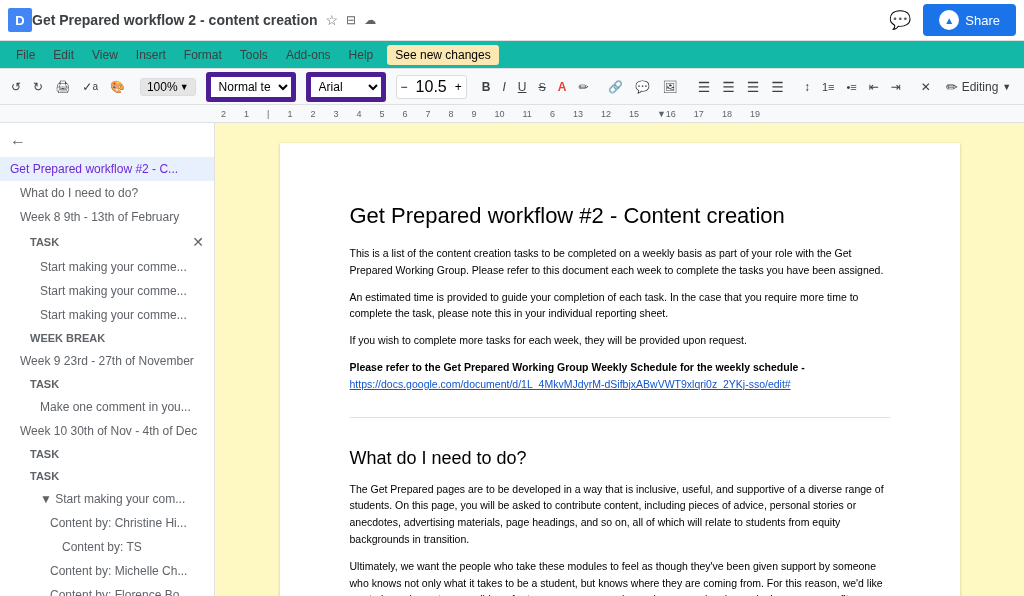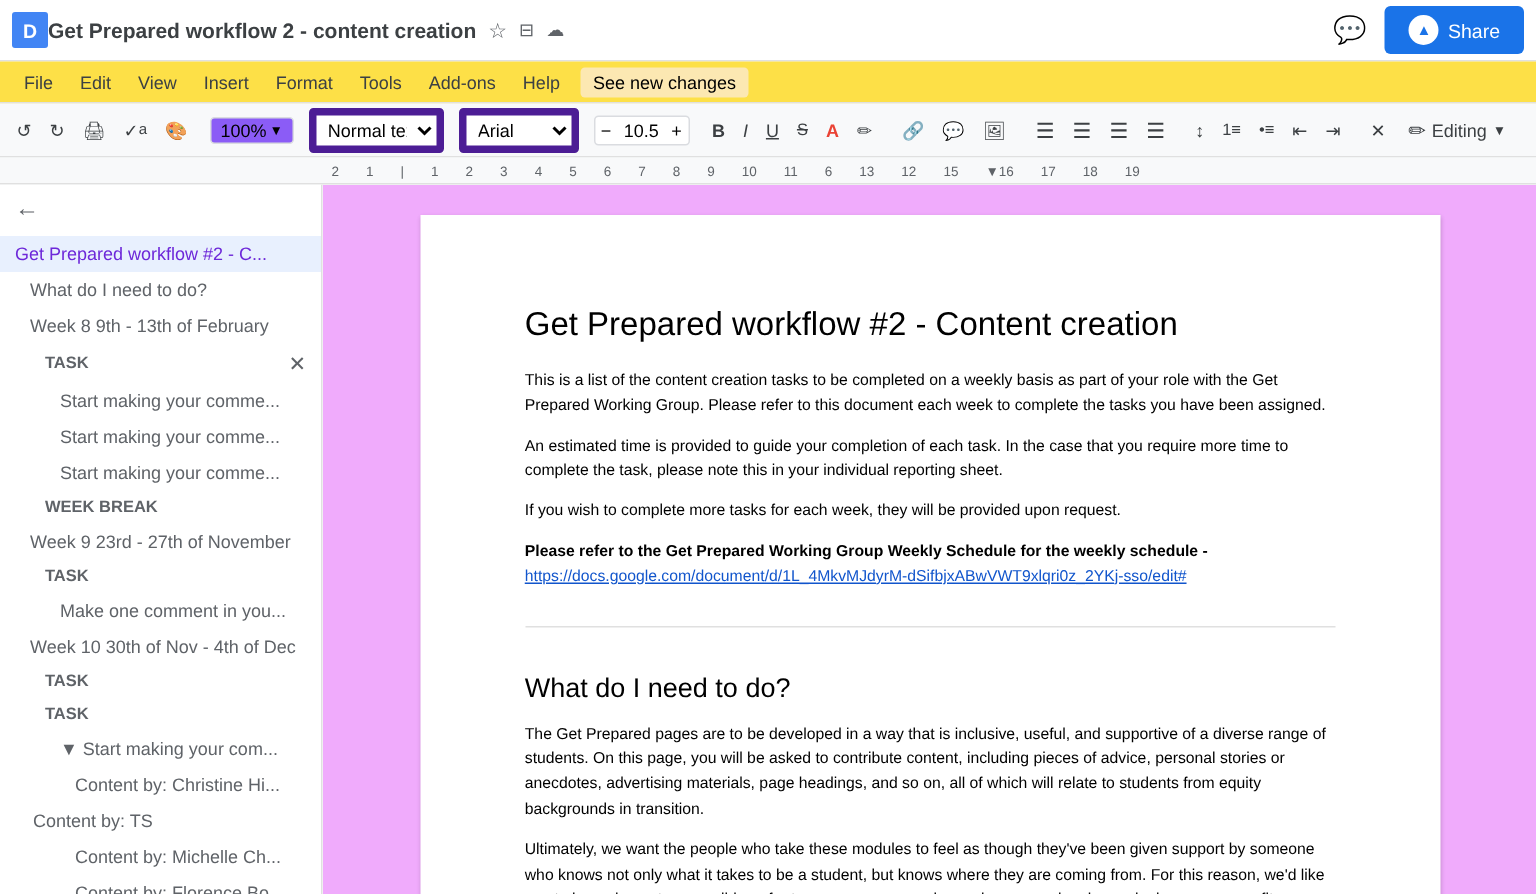--- a/index.html
+++ b/index.html
@@ -8,52 +8,52 @@
     
     .top-bar { display: flex; align-items: center; padding: 4px 8px; background: #fff; border-bottom: 1px solid #e0e0e0; min-height: 36px; }
     .doc-title-area { display: flex; align-items: center; flex: 1; }
     .doc-title { font-size: 14px; color: #3c4043; margin-right: 8px; font-weight: bold; }
     .title-icons { display: flex; align-items: center; gap: 8px; color: #5f6368; font-size: 14px; }
     .share-btn { background: #1a73e8; color: #fff; border: none; border-radius: 4px; padding: 6px 16px; font-size: 13px; font-weight: 500; cursor: pointer; display: flex; align-items: center; gap: 6px; }
     .share-btn .avatar { width: 20px; height: 20px; border-radius: 50%; background: #fff; color: #1a73e8; font-size: 10px; display: flex; align-items: center; justify-content: center; font-weight: bold; }
     .comment-icon { font-size: 18px; color: #5f6368; margin-right: 12px; cursor: pointer; }
 
     
-    .menu-bar { display: flex; align-items: center; padding: 2px 8px; background: #fde047; border-bottom: 1px solid #e0e0e0; min-height: 28px; gap: 2px; }
+    .menu-bar { display: flex; align-items: center; padding: 2px 8px; background: #14b8a6; border-bottom: 1px solid #e0e0e0; min-height: 28px; gap: 2px; }
     .menu-item { padding: 3px 8px; font-size: 12px; color: #3c4043; cursor: pointer; border-radius: 3px; }
     .see-changes { background: #fce8b2; border: none; border-radius: 3px; padding: 3px 8px; font-size: 12px; cursor: pointer; margin-left: 4px; }
 
     
     .toolbar { display: flex; align-items: center; padding: 2px 6px; background: #f8f9fa; border-bottom: 1px solid #e0e0e0; min-height: 36px; gap: 2px; flex-wrap: nowrap; overflow: hidden; }
     .toolbar-btn { padding: 3px 5px; font-size: 12px; color: #3c4043; cursor: pointer; border-radius: 3px; border: none; background: none; display: flex; align-items: center; }
     .toolbar-separator { width: 1px; height: 20px; background: #dadce0; margin: 0 3px; }
     .toolbar-select { border: 5px solid #4c1d95; border-radius: 3px; padding: 2px 4px; font-size: 12px; background: #fff; cursor: pointer; }
-    .toolbar-zoom { display: flex; align-items: center; border: 1px solid #dadce0; border-radius: 3px; background: #8b5cf6; padding: 1px 6px; font-size: 12px; }
+    .toolbar-zoom { display: flex; align-items: center; border: 1px solid #dadce0; border-radius: 3px; background: #e5e5e5; padding: 1px 6px; font-size: 12px; }
     .font-size-area { display: flex; align-items: center; border: 1px solid #dadce0; border-radius: 3px; background: #fff; }
     .font-size-btn { border: none; background: none; padding: 2px 4px; cursor: pointer; font-size: 12px; }
-    .font-size-val { padding: 2px 4px; font-size: 12px; min-width: 32px; text-align: center; }
+    .font-size-val { padding: 2px 4px; font-size: 16px; min-width: 32px; text-align: right; }
     .editing-badge { display: flex; align-items: center; gap: 4px; color: #3c4043; font-size: 12px; margin-left: auto; padding: 2px 8px; }
 
     
     .main { display: flex; flex: 1; overflow: hidden; }
 
     
     .sidebar { width: 215px; border-right: 1px solid #e0e0e0; display: flex; flex-direction: column; background: #fff; overflow: hidden; flex-shrink: 0; }
     .sidebar-header { display: flex; align-items: center; padding: 8px 10px; }
     .back-arrow { color: #5f6368; cursor: pointer; font-size: 16px; margin-right: 8px; }
     .sidebar-items { overflow-y: auto; flex: 1; }
     .sidebar-item { padding: 5px 10px; font-size: 12px; color: #3c4043; cursor: pointer; display: flex; align-items: center; justify-content: space-between; }
     .sidebar-item.active { color: #6d28d9; background: #e8f0fe; font-weight: 500; }
     .sidebar-item.indent1 { padding-left: 20px; color: #5f6368; }
     .sidebar-item.indent2 { padding-left: 30px; color: #5f6368; }
     .sidebar-item.indent3 { padding-left: 40px; color: #5f6368; }
     .close-x { color: #5f6368; font-size: 14px; cursor: pointer; }
 
     
-    .doc-area { flex: 1; overflow-y: auto; background: #f0abfc; display: flex; flex-direction: column; align-items: center; padding: 20px 12px; }
+    .doc-area { flex: 1; overflow-y: auto; background: #fef9c3; display: flex; flex-direction: column; align-items: center; padding: 20px 12px; }
     .doc-page { width: 680px; background: #fff; padding: 60px 70px; box-shadow: 0 1px 3px rgba(0,0,0,0.2); min-height: 860px; }
     .doc-page h1 { font-size: 22px; font-weight: 400; color: #000; margin-bottom: 16px; font-family: Arial, sans-serif; }
     .doc-page h2 { font-size: 18px; font-weight: 400; color: #000; margin-bottom: 12px; margin-top: 30px; font-family: Arial, sans-serif; }
     .doc-page p { font-size: 10.5px; color: #000; line-height: 1.6; margin-bottom: 10px; font-family: Arial, sans-serif; }
     .doc-page .link { color: #1155cc; text-decoration: underline; font-size: 10.5px; }
     .doc-page .bold { font-weight: bold; }
     .doc-page hr { border: none; border-top: 1px solid #e0e0e0; margin: 24px 0; }
     .ruler { width: 100%; height: 18px; background: #f8f9fa; border-bottom: 1px solid #e0e0e0; display: flex; align-items: center; padding: 0 6px; font-size: 10px; color: #5f6368; flex-shrink: 0; }
 
     
@@ -250,21 +250,21 @@
       <div class="sidebar-item indent2">
         <span style="font-weight:600;font-size:11px;">TASK</span>
       </div>
 
       <div class="sidebar-item indent3">
         <span>▼ Start making your com...</span>
       </div>
       <div class="sidebar-item indent3" style="padding-left:50px;">
         <span>Content by: Christine Hi...</span>
       </div>
-      <div class="sidebar-item indent3" style="padding-left:22px;">
+      <div class="sidebar-item indent3" style="padding-left:62px;">
         <span>Content by: TS</span>
       </div>
       <div class="sidebar-item indent3" style="padding-left:50px;">
         <span>Content by: Michelle Ch...</span>
       </div>
       <div class="sidebar-item indent3" style="padding-left:50px;">
         <span>Content by: Florence Bo...</span>
       </div>
 
     </div>

